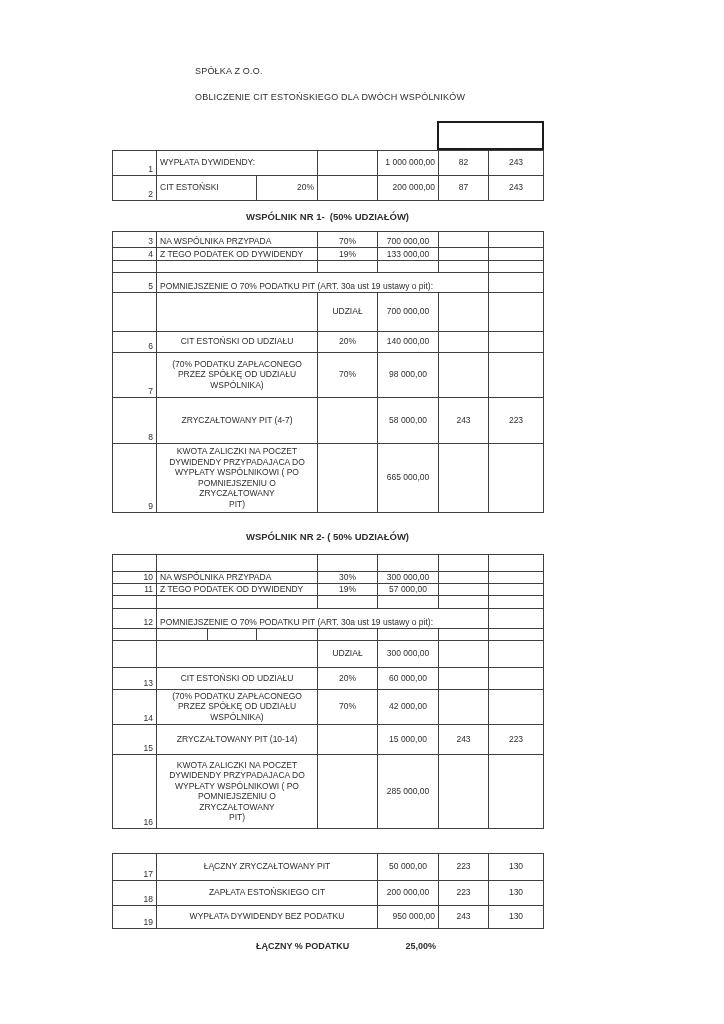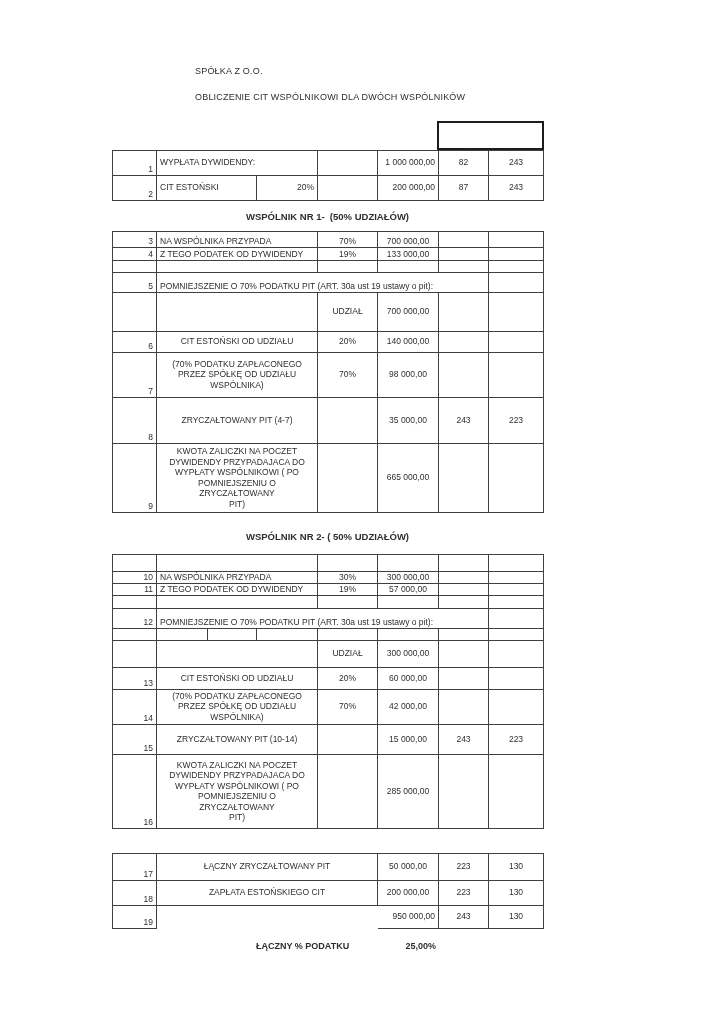--- a/index.html
+++ b/index.html
@@ -26,21 +26,21 @@
   .krow1{height:13px;border-bottom:2px solid #1c1c1c;box-sizing:border-box;display:flex;align-items:center;justify-content:center;font-size:8.5px;margin-top:23px;}
   .krow2{height:12px;display:flex;font-size:8.5px;}
   .kwn{width:51px;border-right:2px solid #1c1c1c;box-sizing:border-box;display:flex;align-items:center;justify-content:center;}
   .kma{flex:1;display:flex;align-items:center;justify-content:center;}
   .footer-bold{font-size:9px;font-weight:bold;white-space:pre;}
 </style>
 </head>
 <body>
 
 <div class="abs title" style="left:159px;top:66px;">SPÓŁKA Z O.O.</div>
-<div class="abs title" style="left:159px;top:92px;">OBLICZENIE CIT WSPÓLNIKOWI DLA DWÓCH WSPÓLNIKÓW</div>
+<div class="abs title" style="left:159px;top:92px;">OBLICZENIE CIT ESTOŃSKIEGO DLA DWÓCH WSPÓLNIKÓW</div>
 
 <div class="kbox">
   <div class="krow1">księgowanie</div>
   <div class="krow2">
     <div class="kwn">WN</div>
     <div class="kma">MA</div>
   </div>
 </div>
 
 <div class="tbl" style="top:150px;">
@@ -118,21 +118,21 @@
 WSPÓLNIKA)</div>
     <div class="c sD ctr">70%</div>
     <div class="c sE ctr">98 000,00</div>
     <div class="c sF"></div>
     <div class="c sG"></div>
   </div>
   <div class="row vc" style="height:46px">
     <div class="c sA num">8</div>
     <div class="c sBC ctr">ZRYCZAŁTOWANY PIT (4-7)</div>
     <div class="c sD"></div>
-    <div class="c sE ctr">35 000,00</div>
+    <div class="c sE ctr">58 000,00</div>
     <div class="c sF ctr">243</div>
     <div class="c sG ctr">223</div>
   </div>
   <div class="row vc" style="height:69px">
     <div class="c sA num">9</div>
     <div class="c sBC ctr">KWOTA ZALICZKI NA POCZET
 DYWIDENDY PRZYPADAJACA DO
 WYPŁATY  WSPÓLNIKOWI ( PO
 POMNIEJSZENIU O ZRYCZAŁTOWANY
 PIT)</div>
@@ -251,20 +251,21 @@
   </div>
   <div class="row vc" style="height:25px">
     <div class="c sA num">18</div>
     <div class="c sBD ctr">ZAPŁATA ESTOŃSKIEGO CIT</div>
     <div class="c sE ctr">200 000,00</div>
     <div class="c sF ctr">223</div>
     <div class="c sG ctr">130</div>
   </div>
   <div class="row vc" style="height:23px">
     <div class="c sA num">19</div>
+    <div class="c sBD ctr">WYPŁATA DYWIDENDY BEZ PODATKU</div>
     <div class="c sE rt">950 000,00</div>
     <div class="c sF ctr">243</div>
     <div class="c sG ctr">130</div>
   </div>
 </div>
 
 <div class="abs footer-bold" style="left:256px;top:941px;">ŁĄCZNY % PODATKU</div>
 <div class="abs footer-bold" style="left:377px;top:941px;width:59px;text-align:right;">25,00%</div>
 
 </body></html>

